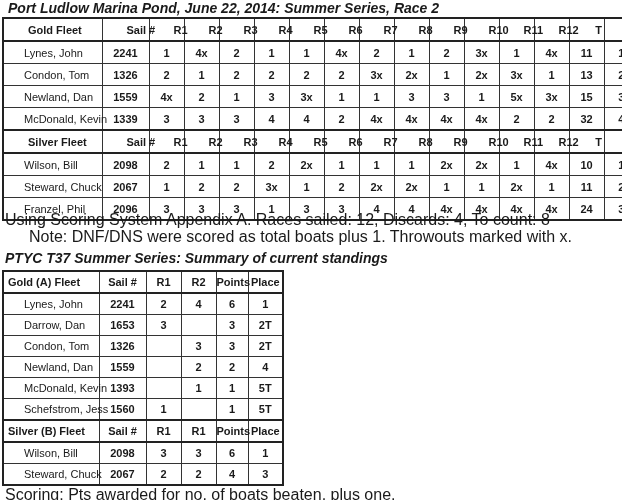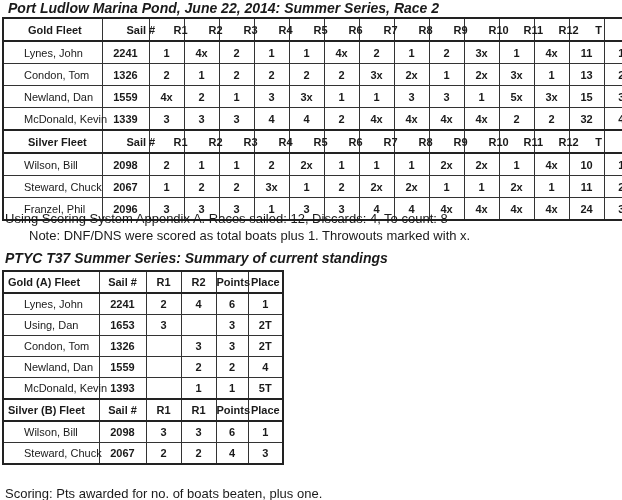--- a/index.html
+++ b/index.html
@@ -13,21 +13,21 @@
   #t1 { left: 2px; top: 17px; width: 618px; border: 2px solid #222; }
   #t1 td, #t1 th { height: 21px; }
   #t1 .hdr th { border-bottom: 2px solid #222; border-top: 2px solid #222; padding-left: 24px; }
   #t2 { left: 2px; top: 270px; width: 280px; border: 2px solid #222; }
   #t2 td, #t2 th { height: 20px; }
   #t2 .hdr th { border-bottom: 2px solid #222; border-top: 2px solid #222; margin-top: 32px; }
   th { font-weight: bold; text-align: center; }
   th.name { text-align: left; padding-left: 4px; }
   td.name { text-align: left; padding-left: 20px; font-weight: normal; }
   td.num { text-align: center; font-weight: bold; }
-  .note { position: absolute; font-size: 13px; left: 5px; white-space: nowrap; }
+  .note { position: absolute; font-size: 16px; left: 5px; white-space: nowrap; }
   #note1 { top: 211px; }
   #note2 { top: 228px; padding-left: 24px; }
   #note3 { top: 486px; }
 </style>
 </head>
 <body>
 
 <div class="title" id="t1-title">Port Ludlow Marina Pond, June 22, 2014:  Summer Series, Race 2</div>
 
 <table id="t1">
@@ -248,21 +248,21 @@
   <tbody id="t2-gold-body">
       <tr>
         <td class="name">Lynes, John</td>
         <td class="num">2241</td>
         <td class="num">2</td>
         <td class="num">4</td>
         <td class="num">6</td>
         <td class="num">1</td>
       </tr>
       <tr>
-        <td class="name">Using, Dan</td>
+        <td class="name">Darrow, Dan</td>
         <td class="num">1653</td>
         <td class="num">3</td>
         <td class="num"></td>
         <td class="num">3</td>
         <td class="num">2T</td>
       </tr>
       <tr>
         <td class="name">Condon, Tom</td>
         <td class="num">1326</td>
         <td class="num"></td>
@@ -276,20 +276,28 @@
         <td class="num"></td>
         <td class="num">2</td>
         <td class="num">2</td>
         <td class="num">4</td>
       </tr>
       <tr>
         <td class="name">McDonald, Kevin</td>
         <td class="num">1393</td>
         <td class="num"></td>
         <td class="num">1</td>
+        <td class="num">1</td>
+        <td class="num">5T</td>
+      </tr>
+      <tr>
+        <td class="name">Schefstrom, Jess</td>
+        <td class="num">1560</td>
+        <td class="num">1</td>
+        <td class="num"></td>
         <td class="num">1</td>
         <td class="num">5T</td>
       </tr>
     </tbody>
   <tbody id="t2-silver-head">
       <tr class="hdr">
         <th class="name">Silver (B) Fleet</th>
         <th>Sail #</th>
         <th>R1</th>
         <th>R1</th>

